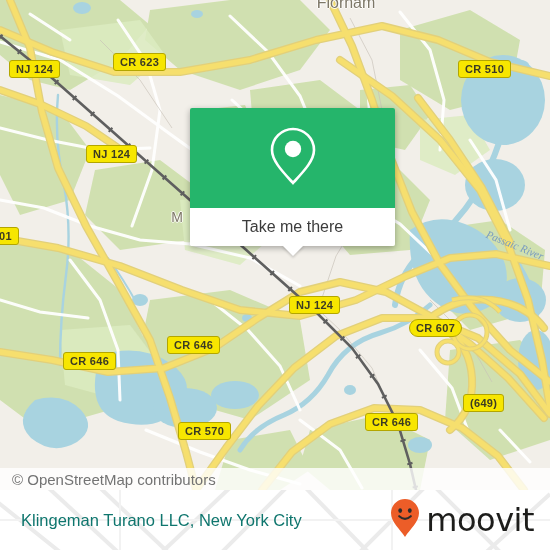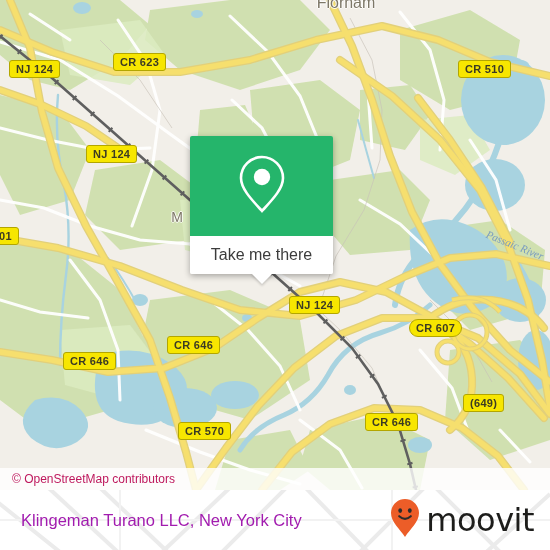--- a/index.html
+++ b/index.html
@@ -69,22 +69,22 @@
     font-size: 11px;
     font-style: italic;
     white-space: nowrap;
     font-family: "Liberation Serif", serif;
   }
 
   
   #popup {
     position: absolute;
     left: 190px;
-    top: 136px;
-    width: 143px;
+    top: 108px;
+    width: 205px;
     box-shadow: 0 2px 6px rgba(0,0,0,.32);
     border-radius: 2px;
   }
   #popup-head {
     height: 100px;
     background: #25b56b;
     border-radius: 2px 2px 0 0;
     display: flex;
     align-items: center;
     justify-content: center;
@@ -121,22 +121,22 @@
     top: 468px;
     width: 550px;
     height: 22px;
     background: rgba(255,255,255,.80);
     display: flex;
     align-items: center;
     box-sizing: border-box;
     padding-left: 12px;
   }
   #attribution-text {
-    font-size: 12px;
-    color: #be185d;
+    font-size: 15px;
+    color: #737373;
     font-family: "Liberation Sans", sans-serif;
   }
 
   
   #footer {
     position: absolute;
     left: 0;
     top: 490px;
     width: 550px;
     height: 60px;
@@ -145,21 +145,21 @@
   }
   #footer-bg { position:absolute; left:0; top:0; width:550px; height:60px; }
   #footer-title {
     position: absolute;
     left: 21px;
     top: 0;
     height: 60px;
     display: flex;
     align-items: center;
     font-size: 16.5px;
-    color: #a21caf;
+    color: #0f766e;
     font-family: "Liberation Sans", sans-serif;
     white-space: nowrap;
   }
   #brand {
     position: absolute;
     right: 16px;
     top: 0;
     height: 60px;
     display: flex;
     align-items: center;

